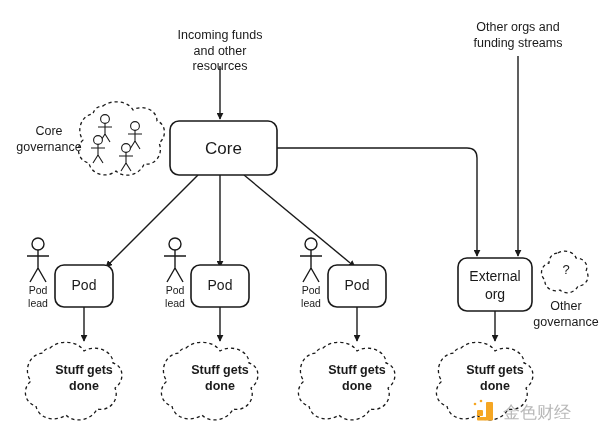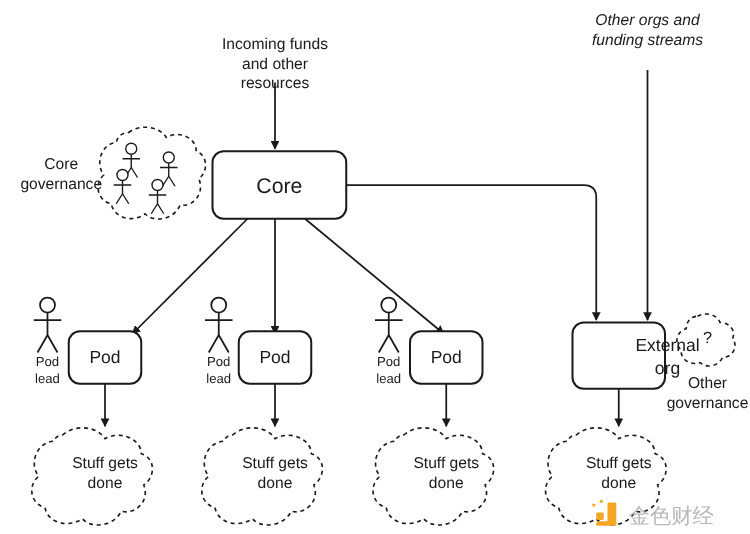--- a/index.html
+++ b/index.html
@@ -36,20 +36,21 @@
     font-size: 14px;
   }
   .core-text {
     font-size: 17px;
   }
   .small-cap {
     font-size: 10.5px;
   }
   .cloud-text {
     font-size: 12.5px;
+    font-weight: bold;
   }
   .qmark {
     font-size: 13px;
   }
   #watermark {
     position: absolute;
     left: 472px;
     top: 398px;
     width: 122px;
     height: 26px;
@@ -195,40 +196,40 @@
              C 435 403 433 388 442 381
              C 434 371 440 354 454 353
              C 455 350 458 348 461 348 Z" fill="#ffffff" stroke="#1a1a1a" stroke-width="1.3" stroke-dasharray="3.2 3" stroke-linejoin="round"></path>
   </g>
 </svg>
 
 <div class="lbl caption" style="left:155px; top:28px; width:130px;">Incoming funds
 and other
 resources</div>
 
-<div class="lbl caption" style="left:448px; top:9px; width:140px;font-style:italic;">Other orgs and
+<div class="lbl caption" style="left:448px; top:20px; width:140px;">Other orgs and
 funding streams</div>
 
 <div class="lbl caption" style="left:16px; top:124px; width:66px;">Core
 governance</div>
 
 <div class="lbl core-text" style="left:170px; top:138px; width:107px;">Core</div>
 
 <div class="lbl small-cap" style="left:18px; top:284px; width:40px;">Pod
 lead</div>
 <div class="lbl small-cap" style="left:155px; top:284px; width:40px;">Pod
 lead</div>
 <div class="lbl small-cap" style="left:291px; top:284px; width:40px;">Pod
 lead</div>
 
 <div class="lbl node-text" style="left:55px; top:277px; width:58px;">Pod</div>
 <div class="lbl node-text" style="left:191px; top:277px; width:58px;">Pod</div>
 <div class="lbl node-text" style="left:328px; top:277px; width:58px;">Pod</div>
 
-<div class="lbl node-text" style="left:458px; top:268px; width:74px;padding-left:39px;">External
+<div class="lbl node-text" style="left:458px; top:268px; width:74px;">External
 org</div>
 
 <div class="lbl qmark" style="left:545px; top:262px; width:42px;">?</div>
 
 <div class="lbl caption" style="left:519px; top:299px; width:94px;">Other
 governance</div>
 
 <div class="lbl cloud-text" style="left:29px; top:363px; width:110px;">Stuff gets
 done</div>
 <div class="lbl cloud-text" style="left:165px; top:363px; width:110px;">Stuff gets

